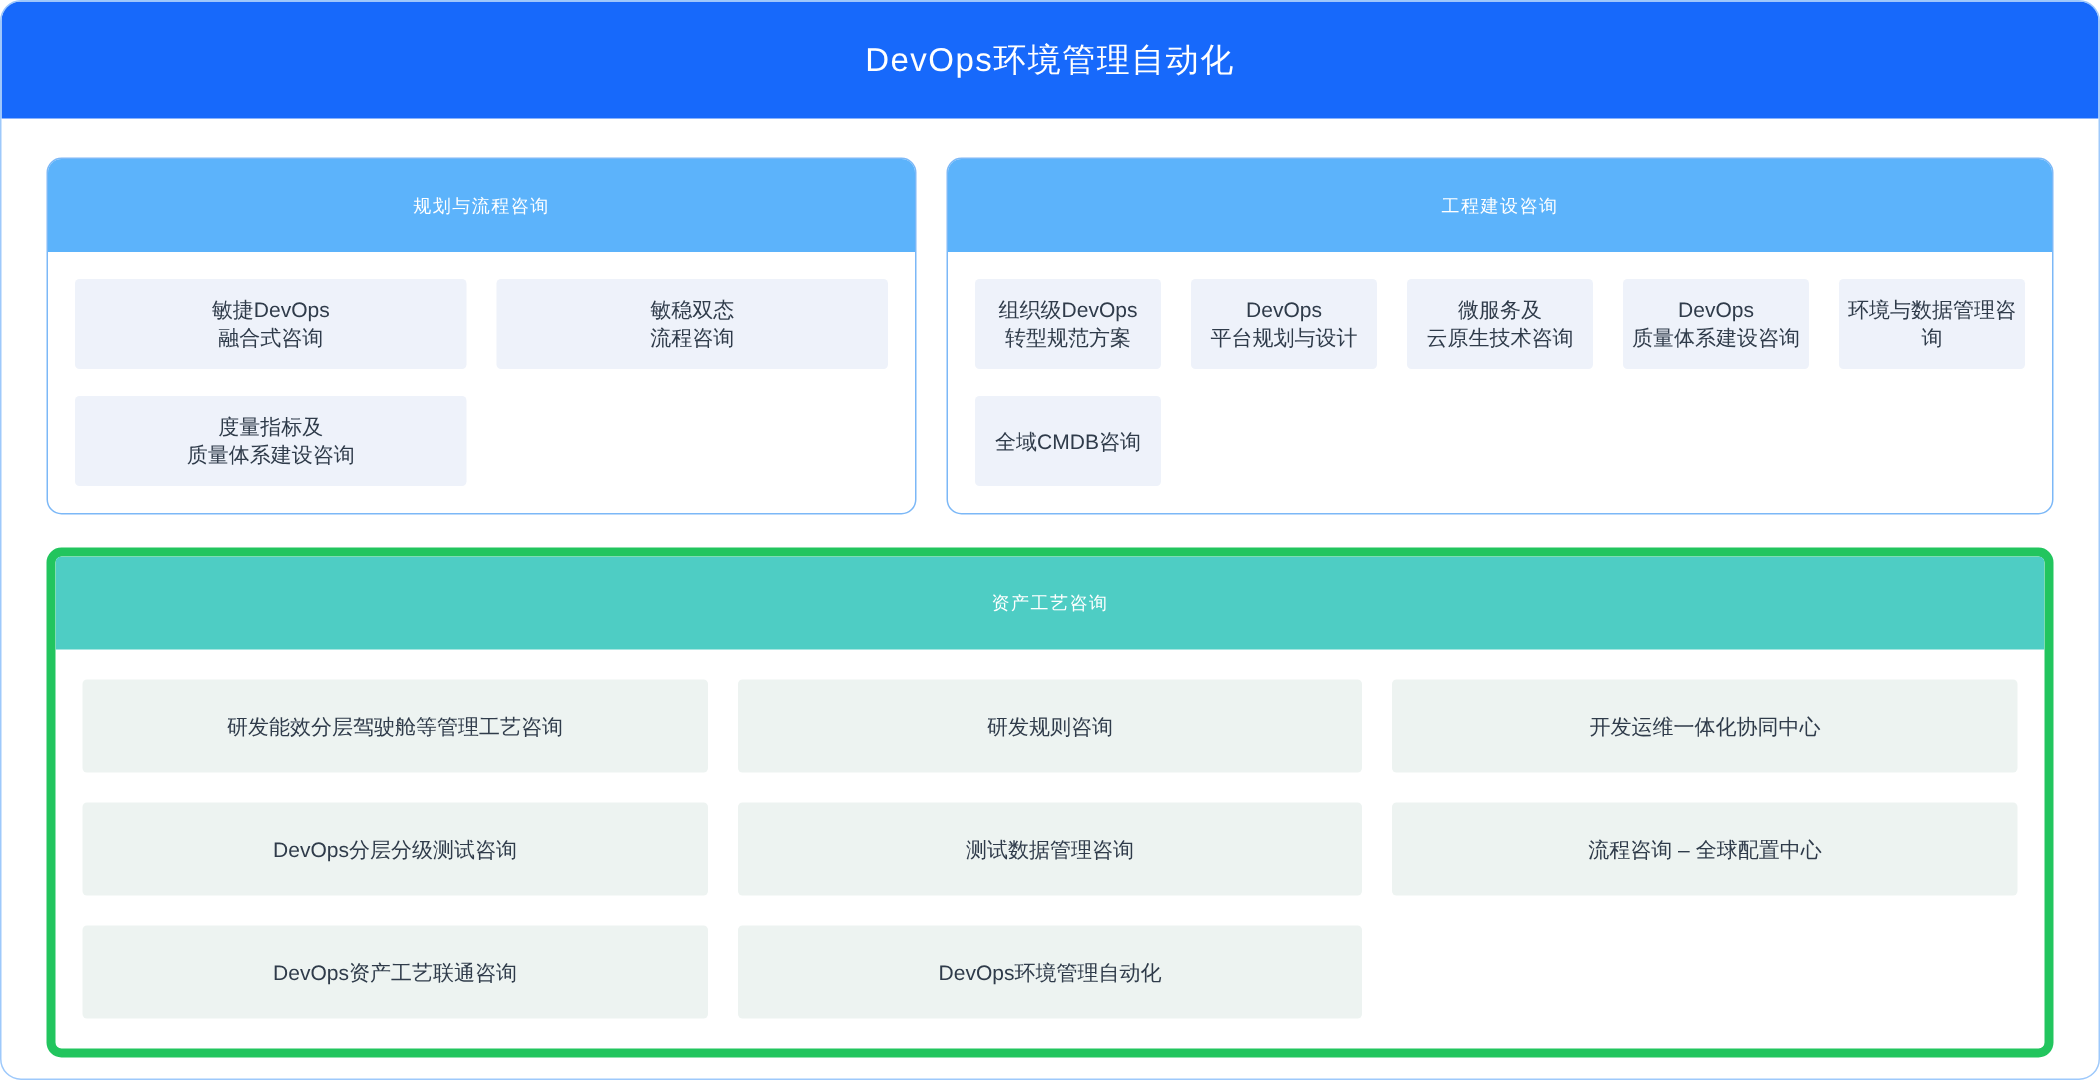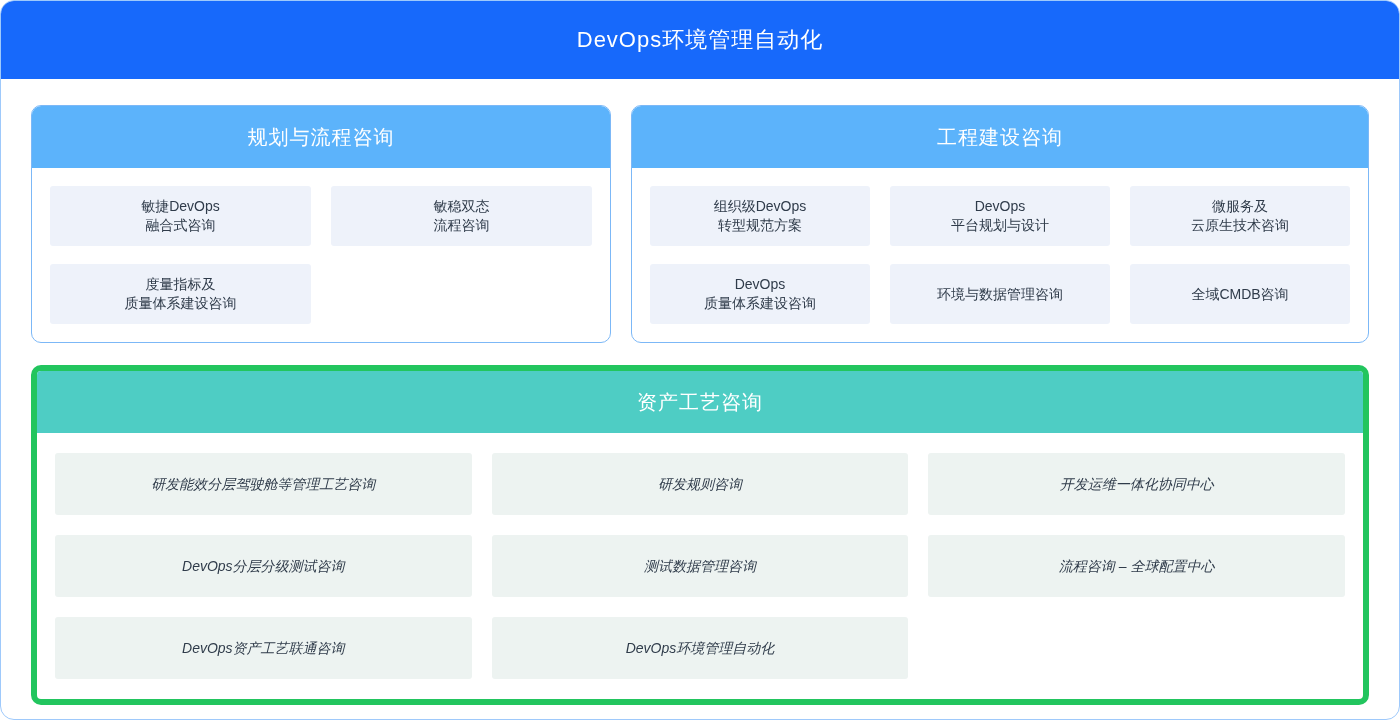--- a/index.html
+++ b/index.html
@@ -57,31 +57,31 @@
   .panel-head {
     height: 62px;
     display: flex;
     align-items: center;
     justify-content: center;
   }
   .panel-head-blue { background: #5cb3fb; }
   .panel-head-teal { background: #4ecdc4; }
   .panel-head-title {
     color: #ffffff;
-    font-size: 20px;
+    font-size: 12px;
     letter-spacing: 1px;
     text-align: right;
   }
   .panel-body {
     padding: 18px 18px 18px 18px;
     display: grid;
     gap: 18px 20px;
   }
   .grid-2 { grid-template-columns: repeat(2, 1fr); }
-  .grid-3 { grid-template-columns: repeat(3, 1fr); }
+  .grid-3 { grid-template-columns: repeat(5, 1fr); }
   .tile {
     height: 60px;
     display: flex;
     align-items: center;
     justify-content: center;
     text-align: center;
     font-size: 14px;
     line-height: 19px;
     color: #2f3b4a;
     border-radius: 3px;
@@ -102,21 +102,20 @@
     display: flex;
     align-items: center;
     justify-content: center;
     text-align: center;
     font-size: 14px;
     line-height: 20px;
     color: #2f3b4a;
     background: #edf3f1;
     border-radius: 3px;
     padding: 4px 24px;
-    font-style: italic;
   }
   .tile-line { display: block; }
 </style>
 </head>
 <body>
 
 <div class="page-frame">
 
   <div class="app-header">
     <div class="app-header-title">DevOps环境管理自动化</div>

